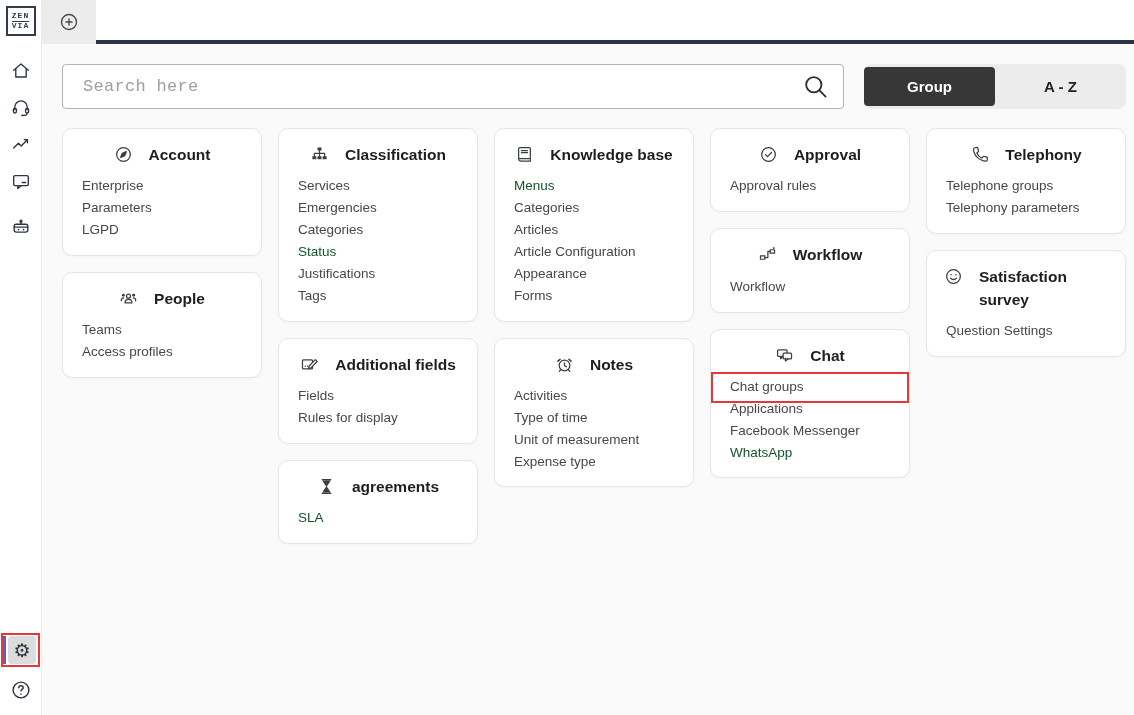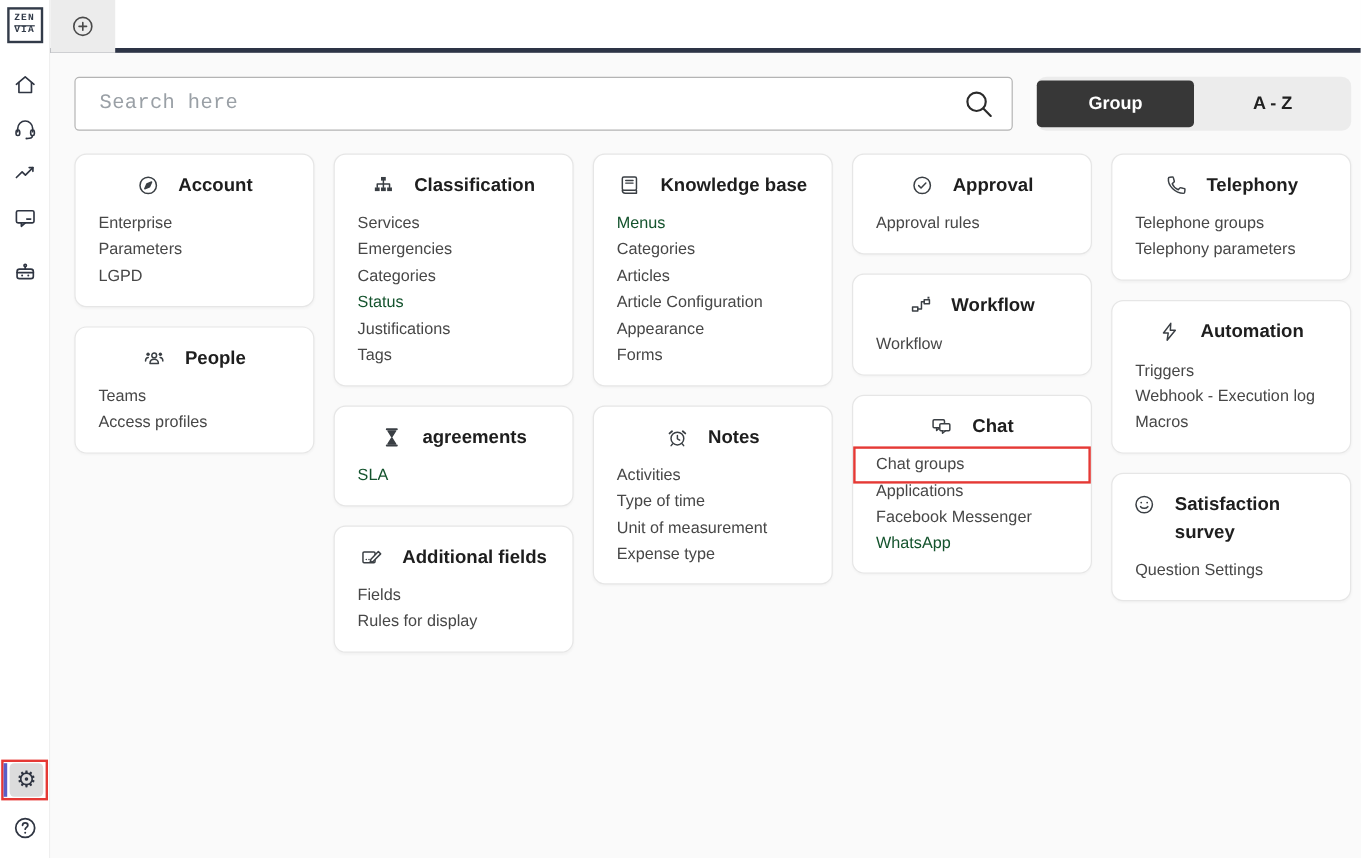--- a/index.html
+++ b/index.html
@@ -247,46 +247,46 @@
                 <div class="card-item">Categories</div>
                 <div class="card-item muted">Status</div>
                 <div class="card-item">Justifications</div>
                 <div class="card-item">Tags</div>
               </div>
             </div>
             <div class="card">
               <div class="card-title">
                 <span class="cicon">
                   <svg viewBox="0 0 20 20" fill="none" stroke="#3a3f44" stroke-width="1.3">
-                    <path d="M5.6 2.9 H14.4 M5.6 17.1 H14.4" stroke-width="1.7"></path>
-                    <path d="M6.7 4.3 h6.6 L10 9.5 Z" fill="#3a3f44"></path>
-                    <path d="M6.7 15.7 h6.6 L10 10.5 Z" fill="#3a3f44"></path>
-                  </svg>
-                </span>
-                <span class="ctext">agreements</span>
-              </div>
-              <div class="card-items">
-                <div class="card-item muted">SLA</div>
-              </div>
-            </div>
-            <div class="card">
-              <div class="card-title">
-                <span class="cicon">
-                  <svg viewBox="0 0 20 20" fill="none" stroke="#3a3f44" stroke-width="1.3">
                     <rect x="2.6" y="5.2" width="10.6" height="9.4" rx="1"></rect>
                     <circle cx="5.5" cy="11.8" r=".7" fill="#3a3f44" stroke="none"></circle>
                     <circle cx="7.9" cy="11.8" r=".7" fill="#3a3f44" stroke="none"></circle>
                     <path d="M9.6 11.6 L16.1 4.9 l2 2 -6.6 6.7 -2.6.7 Z" fill="#fff"></path>
                   </svg>
                 </span>
                 <span class="ctext">Additional fields</span>
               </div>
               <div class="card-items">
                 <div class="card-item">Fields</div>
                 <div class="card-item">Rules for display</div>
+              </div>
+            </div>
+            <div class="card">
+              <div class="card-title">
+                <span class="cicon">
+                  <svg viewBox="0 0 20 20" fill="none" stroke="#3a3f44" stroke-width="1.3">
+                    <path d="M5.6 2.9 H14.4 M5.6 17.1 H14.4" stroke-width="1.7"></path>
+                    <path d="M6.7 4.3 h6.6 L10 9.5 Z" fill="#3a3f44"></path>
+                    <path d="M6.7 15.7 h6.6 L10 10.5 Z" fill="#3a3f44"></path>
+                  </svg>
+                </span>
+                <span class="ctext">agreements</span>
+              </div>
+              <div class="card-items">
+                <div class="card-item muted">SLA</div>
               </div>
             </div>
           </div>
           <div class="col">
             <div class="card">
               <div class="card-title">
                 <span class="cicon">
                   <svg viewBox="0 0 20 20" fill="none" stroke="#3a3f44" stroke-width="1.3">
                     <rect x="3.8" y="2.7" width="12.4" height="11.6" rx="1.3"></rect>
                     <path d="M3.8 14.3 c0 1.6 1.1 2.6 2.6 2.6 H16.2 V14.3"></path>
@@ -387,35 +387,20 @@
               </div>
               <div class="card-items">
                 <div class="card-item">Telephone groups</div>
                 <div class="card-item">Telephony parameters</div>
               </div>
             </div>
             <div class="card">
               <div class="card-title">
                 <span class="cicon">
                   <svg viewBox="0 0 20 20" fill="none" stroke="#3a3f44" stroke-width="1.3">
-                    <path d="M11.2 2.6 L4.8 11 H9 L8 17.4 L15.2 8.6 H10.8 Z"></path>
-                  </svg>
-                </span>
-                <span class="ctext">Automation</span>
-              </div>
-              <div class="card-items">
-                <div class="card-item">Triggers</div>
-                <div class="card-item">Webhook - Execution log</div>
-                <div class="card-item">Macros</div>
-              </div>
-            </div>
-            <div class="card">
-              <div class="card-title">
-                <span class="cicon">
-                  <svg viewBox="0 0 20 20" fill="none" stroke="#3a3f44" stroke-width="1.3">
                     <circle cx="10" cy="10" r="7.2"></circle>
                     <circle cx="7.4" cy="8.2" r=".8" fill="#3a3f44" stroke="none"></circle>
                     <circle cx="12.6" cy="8.2" r=".8" fill="#3a3f44" stroke="none"></circle>
                     <path d="M6.8 11.8 c1.6 1.9 4.8 1.9 6.4 0"></path>
                   </svg>
                 </span>
                 <span class="ctext">Satisfaction survey</span>
               </div>
               <div class="card-items">
                 <div class="card-item">Question Settings</div>

